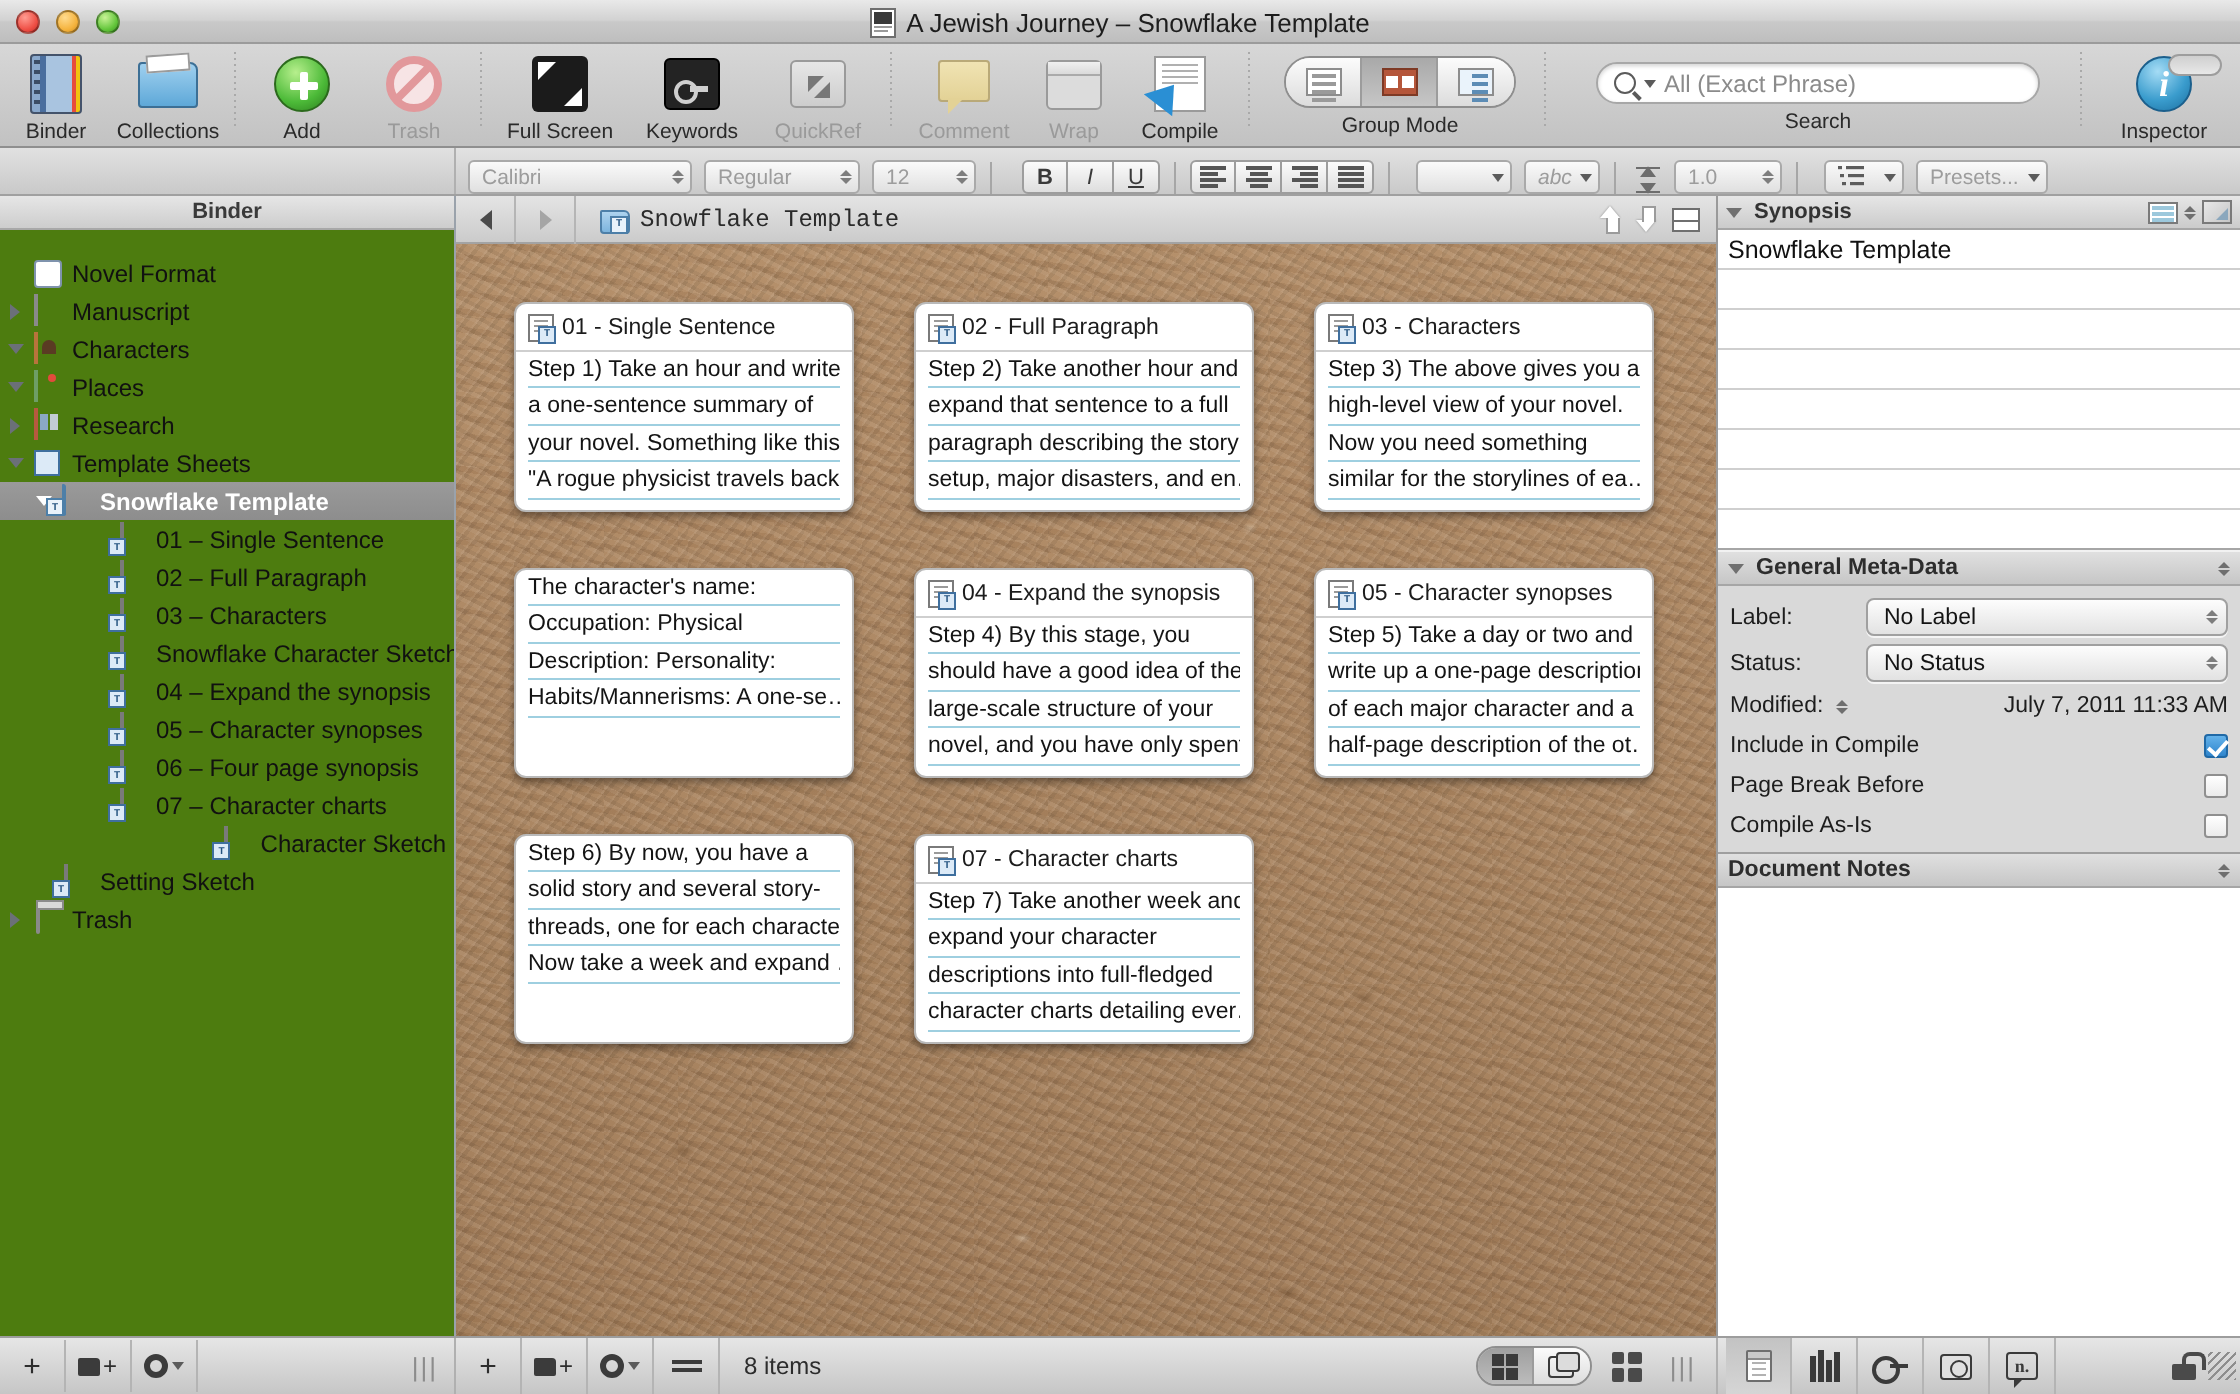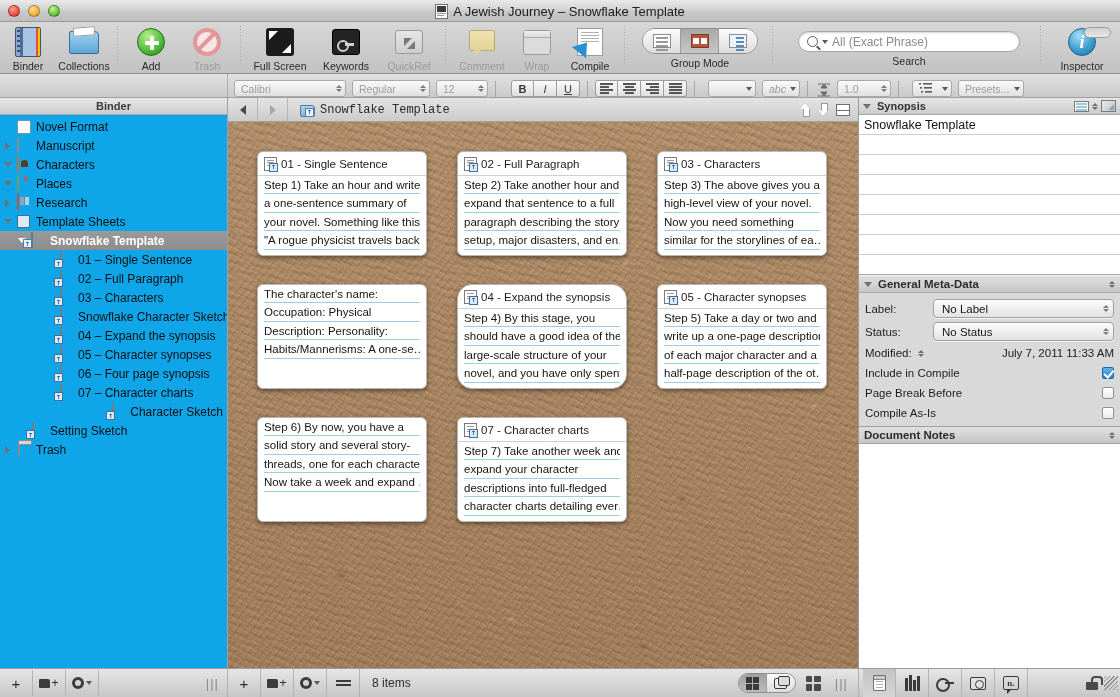--- a/index.html
+++ b/index.html
@@ -144,21 +144,21 @@
     width:228px;flex:0 0 228px;display:flex;flex-direction:column;
     background:#d5dde6;border-right:1px solid #9aa2ab;
   }
   .binder-head{
     height:17px;flex:0 0 17px;
     background:linear-gradient(to bottom,#e6e6e6,#cdcdcd);
     border-bottom:1px solid #a8a8a8;
     font-size:11px;font-weight:bold;color:#3a3a3a;
     display:flex;align-items:center;justify-content:center;
   }
-  .binder-list{flex:1 1 auto;overflow:hidden;padding-top:2px;background:#0ea5e9;}
+  .binder-list{flex:1 1 auto;overflow:hidden;padding-top:12px;background:#4d7c0f;}
   .brow{
     height:19px;display:flex;align-items:center;gap:4px;
     font-size:12px;color:#111;padding-right:4px;white-space:nowrap;cursor:default;
   }
   .brow.sel{background:linear-gradient(to bottom,#9a9a9a,#8d8d8d);color:#fff;font-weight:bold;}
   .disc{width:11px;flex:0 0 11px;display:flex;align-items:center;justify-content:center;}
   .disc i{width:0;height:0;}
   .disc.right i{border-left:5px solid #6b7078;border-top:4px solid transparent;border-bottom:4px solid transparent;}
   .disc.down  i{border-top:5px solid #6b7078;border-left:4px solid transparent;border-right:4px solid transparent;}
   .brow.sel .disc.down i{border-top-color:#fff;}
@@ -799,21 +799,21 @@
               </div>
             </div>
             <div class="card" style="left: 29px; top: 162px;">
               <div class="card-body">
                 <div class="cline">The character's name:</div>
                 <div class="cline">Occupation: Physical</div>
                 <div class="cline">Description:  Personality:</div>
                 <div class="cline">Habits/Mannerisms:  A one-se…</div>
               </div>
             </div>
-            <div class="card" style="left: 229px; top: 162px; border-radius: 15px;">
+            <div class="card" style="left: 229px; top: 162px;">
               <div class="card-head">
                 <span class="card-ico"></span>
                 <span>04 - Expand the synopsis</span>
               </div>
               <div class="card-body">
                 <div class="cline">Step 4) By this stage, you</div>
                 <div class="cline">should have a good idea of the</div>
                 <div class="cline">large-scale structure of your</div>
                 <div class="cline">novel, and you have only spent…</div>
               </div>

